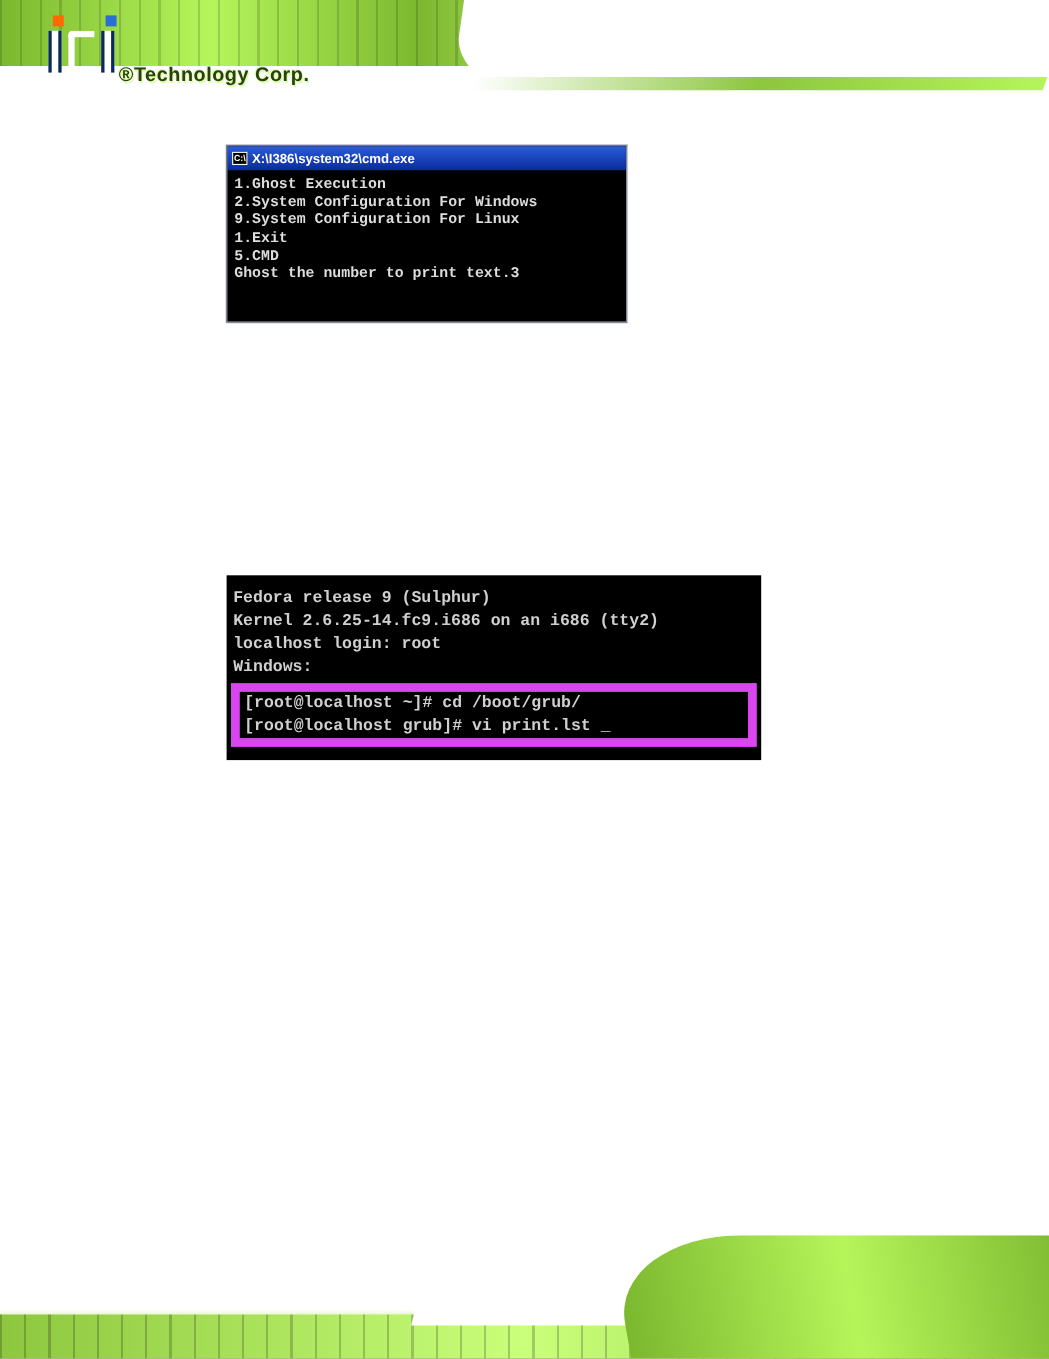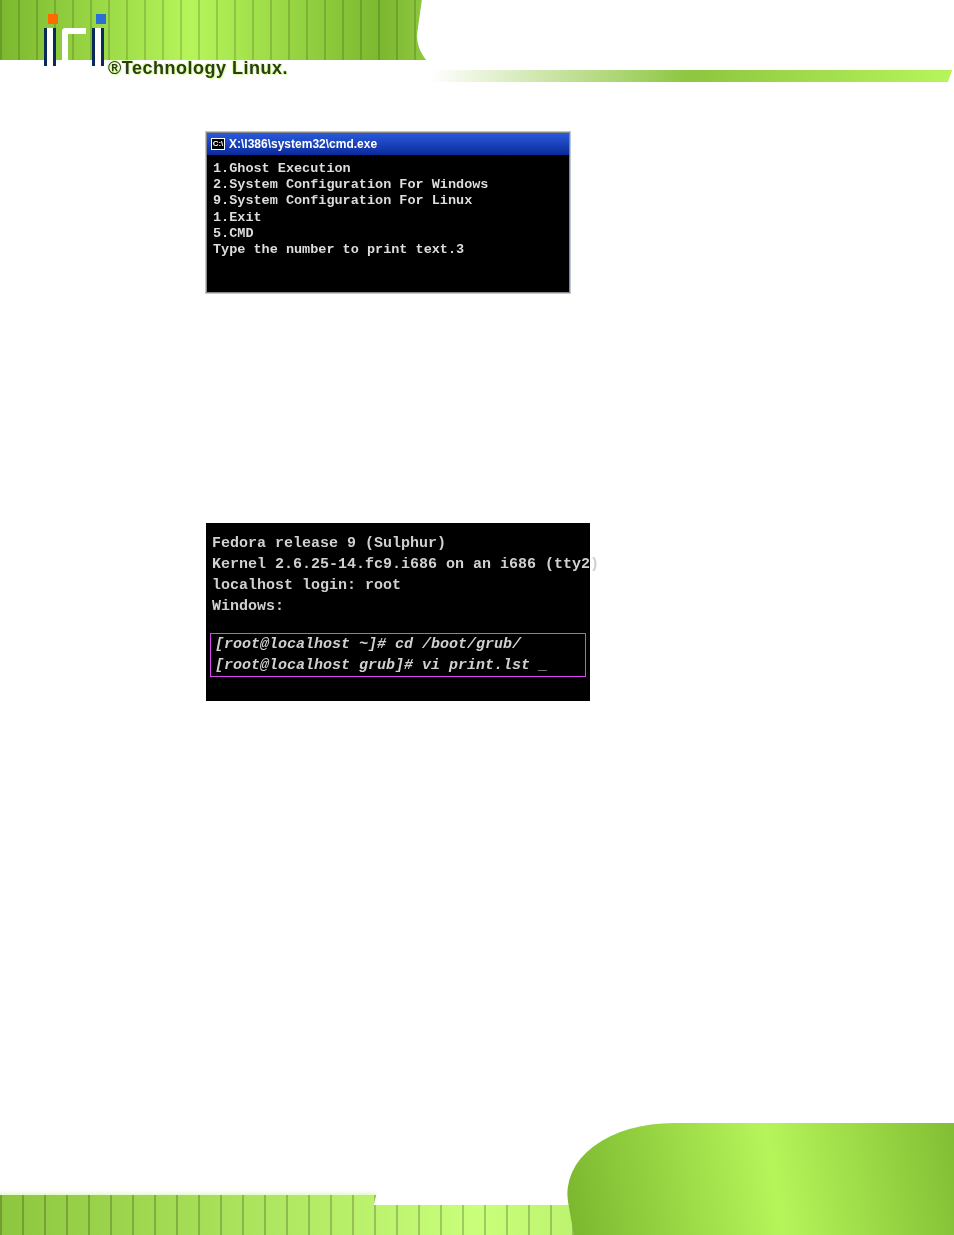--- a/index.html
+++ b/index.html
@@ -111,35 +111,34 @@
     color: #ddd;
     font-family: "Courier New", monospace;
     font-size: 13.5px;
     line-height: 1.2;
     padding: 6px 6px 34px 6px;
     white-space: pre;
     font-weight: bold;
   }
   .linux-term {
     margin: 230px 0 0 146px;
-    width: 384px;
+    width: 486px;
     background: #000;
     color: #d0d0d0;
     font-family: "Courier New", monospace;
     font-size: 15px;
     line-height: 1.4;
     padding: 10px 0 8px 0;
     font-weight: bold;
   }
   .linux-term .line { padding: 0 6px; white-space: pre; }
   .red-box {
-    border: 1px solid #d946ef;
-    margin: 16px 4px;
+    border: 8px solid #d946ef;
+    margin: 4px 4px;
     padding: 0 2px;
-    font-style: italic;
   }
   .red-box .line { padding: 0 2px; }
   .footer-band {
     position: absolute;
     bottom: 0; left: 0; right: 0;
     height: 112px;
     background: linear-gradient(to top, #4a7a1a 0%, #6fa82c 10%, #a5e03e 22%, #fff 40%);
     overflow: hidden;
   }
   .footer-curve {
@@ -174,36 +173,36 @@
   <div class="header-green-strip"></div>
   <div class="logo-block">
     <div class="logo-i">
         <div class="dot-orange"></div>
       </div>
     <div class="logo-e"></div>
     <div class="logo-i">
         <div class="dot-blue"></div>
       </div>
   </div>
-  <div class="tech-corp">®Technology Linux.</div>
+  <div class="tech-corp">®Technology Corp.</div>
 </div>
 
 <div class="page-content">
 
   <div class="cmd-window">
     <div class="cmd-titlebar">
       <span class="cmd-icon">C:\</span>
       <span>X:\I386\system32\cmd.exe</span>
     </div>
     <div class="cmd-body"><span>1.Ghost Execution</span>
 <span>2.System Configuration For Windows</span>
 <span>9.System Configuration For Linux</span>
 <span>1.Exit</span>
 <span>5.CMD</span>
-<span>Type the number to print text.3</span></div>
+<span>Ghost the number to print text.3</span></div>
   </div>
 
   <div class="linux-term">
     <div class="line">Fedora release 9 (Sulphur)</div>
     <div class="line">Kernel 2.6.25-14.fc9.i686 on an i686 (tty2)</div>
     <div class="line"></div>
     <div class="line">localhost login: root</div>
     <div class="line">Windows:</div>
     <div class="red-box">
       <div class="line">[root@localhost ~]# cd /boot/grub/</div>

